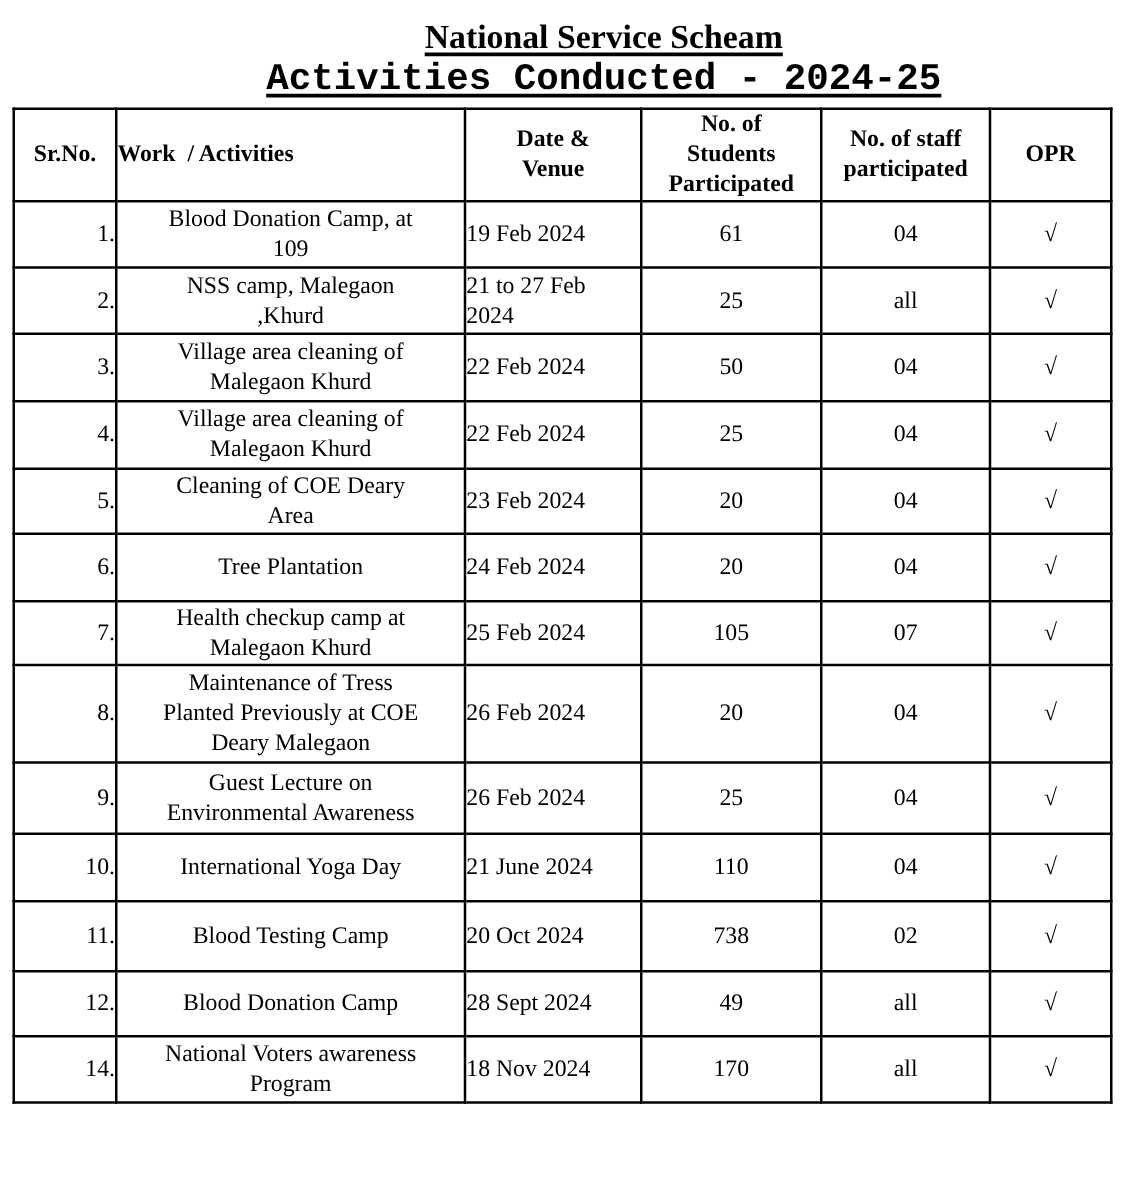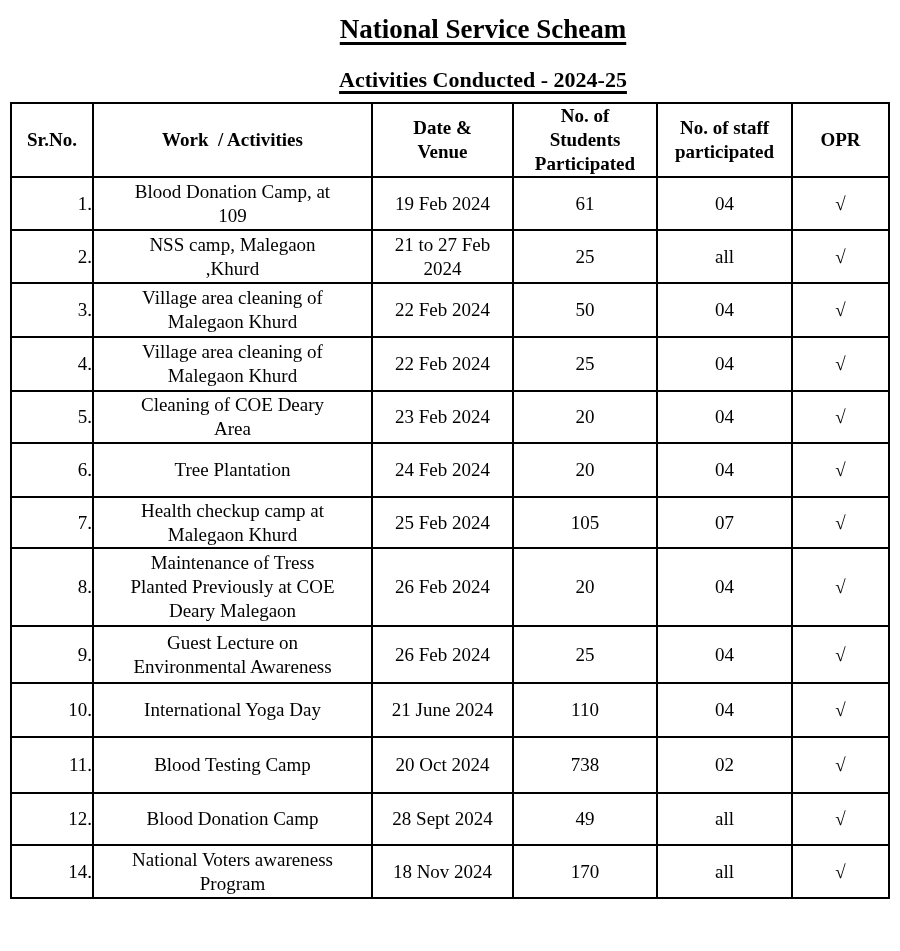--- a/index.html
+++ b/index.html
@@ -26,27 +26,28 @@
   .doc-title {
     margin: 0;
     font-size: 27px;
     font-weight: bold;
     line-height: 34px;
     text-decoration: underline;
     text-decoration-thickness: 2.5px;
     text-underline-offset: 4px;
   }
   .doc-subtitle {
-    margin: 20px 0 0 0;
-    font-size: 22px;
+    margin: 4px 0 0 0;
+    font-size: 30px;
     font-weight: bold;
     line-height: 28px;
     text-decoration: underline;
     text-decoration-thickness: 2.5px;
     text-underline-offset: 4px;
+    font-family: Liberation Mono, monospace;
   }
   table.activities {
     margin: 8px 0 0 10px;
     width: 878px;
     border-collapse: collapse;
     table-layout: fixed;
   }
   table.activities col.w-sr       { width: 82px;  }
   table.activities col.w-work     { width: 279px; }
   table.activities col.w-date     { width: 141px; }
@@ -72,42 +73,41 @@
   tbody tr:nth-child(7)  { height: 51px; }
   tbody tr:nth-child(8)  { height: 78px; }
   tbody tr:nth-child(9)  { height: 57px; }
   tbody tr:nth-child(10) { height: 54px; }
   tbody tr:nth-child(11) { height: 56px; }
   tbody tr:nth-child(12) { height: 52px; margin-left: 28px; }
   tbody tr:nth-child(14) { height: 55px; margin-left: 44px; }
 
   th { font-weight: bold; text-align: center; white-space: pre-line; }
   th.h-work {
-    text-align: center;
+    text-align: left;
     padding-left: 9px;
     white-space: pre-wrap;
     font-family: Liberation Serif, serif;
   }
   th.h-top {
     vertical-align: top;
     padding-top: 5px;
   }
 
   td.c-sr {
     text-align: right;
     padding-right: 16px;
   }
   td.c-work {
     text-align: center;
     padding-left: 9px;
     padding-right: 4px;
     white-space: pre-line;
   }
   td.c-date {
-    text-align: center;
     white-space: pre-line;
   }
   td.c-num {
     text-align: center;
   }
   td.c-opr {
     text-align: center;
     font-size: 21px;
   }
 </style>

